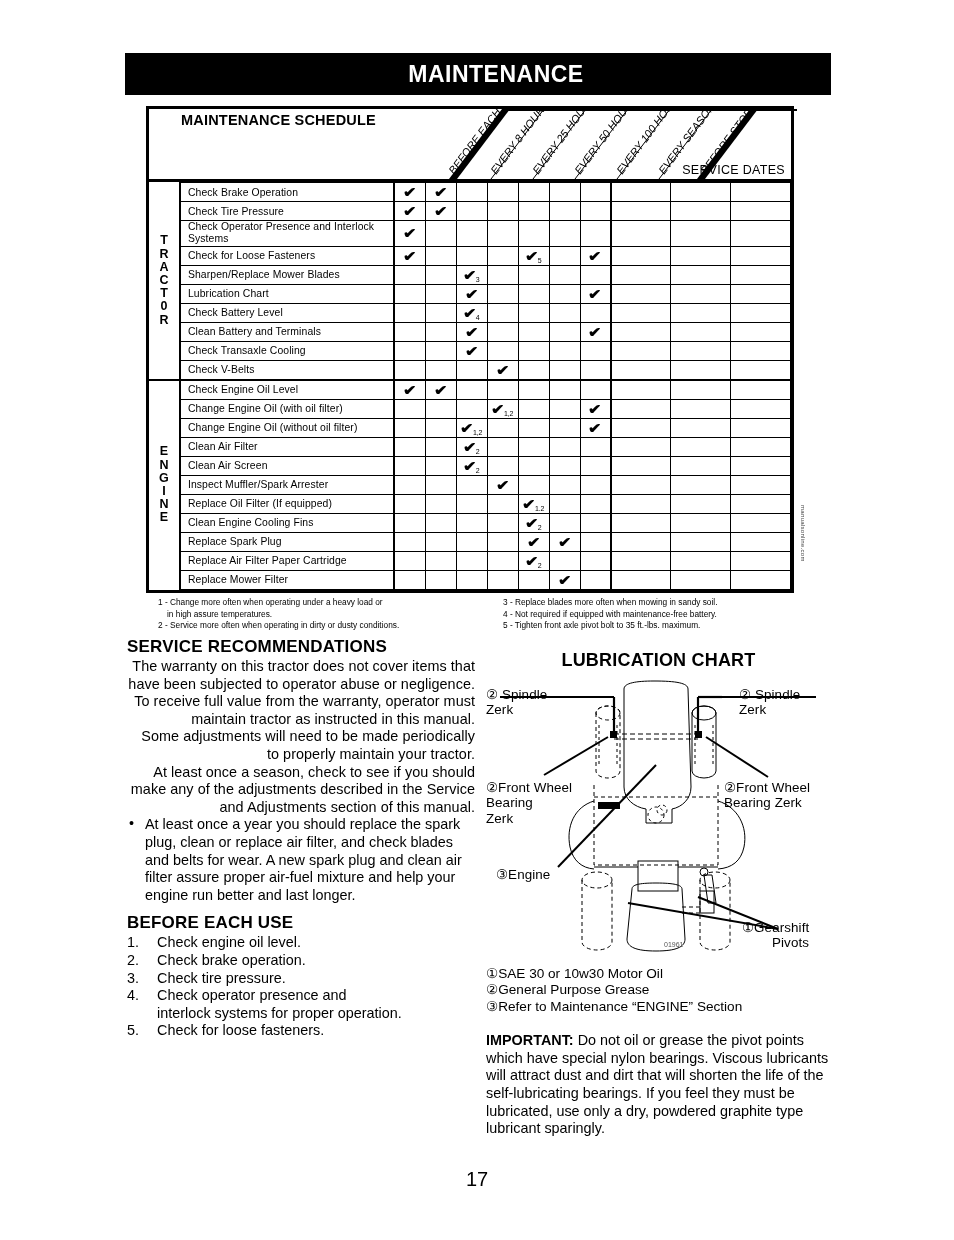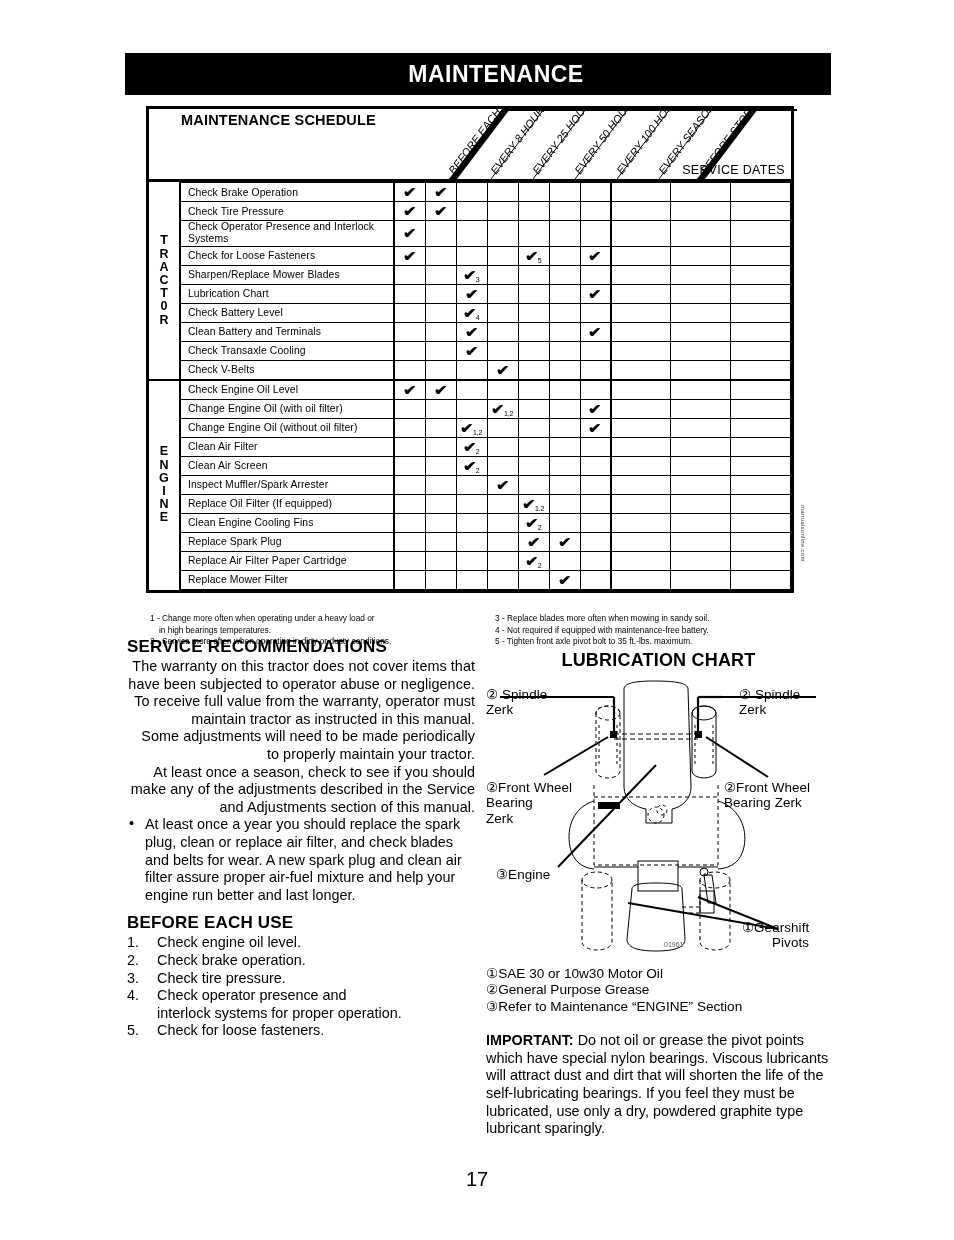--- a/index.html
+++ b/index.html
@@ -70,21 +70,21 @@
   .sd.first { border-left:2.5px solid #000 !important; }
 
   .mark { font-size:14px; font-weight:bold; line-height:1; display:inline-block;
           transform: scaleX(1.15); }
   .fn { font-size:7px; vertical-align:-2px; margin-left:0px; letter-spacing:-0.2px;}
 
   .sep td { border-top:2.5px solid #000 !important; }
 
   
   .notes { position:absolute; left:150px; top:597px; width:650px; font-size:8.3px; line-height:10.5px; }
-  .notes .col { position:absolute; top:16px; }
+  .notes .col { position:absolute; top:0;margin-left:8px; }
   .notes .c1 { left:0; width:330px; }
   .notes .c2 { left:345px; width:305px; }
   .notes p { margin:0 0 1px 0; }
   .notes .ind { padding-left:9px; }
 
   
   .watermark {
     position:absolute; left:806px; top:505px;
     font-size:6px; color:#444;
     transform: rotate(90deg); transform-origin: left top;
@@ -475,21 +475,21 @@
             <td class="sd"></td>
           </tr>
         </tbody>
     </table>
   </div>
 </div>
 
 <div class="notes">
   <div class="col c1">
     <p><span>1 -</span> <span>Change more often when operating under a heavy load or</span></p>
-    <p class="ind">in high bearings temperatures.</p>
+    <p class="ind">in high assure temperatures.</p>
     <p><span>2 -</span> <span>Service more often when operating in dirty or dusty conditions.</span></p>
   </div>
   <div class="col c2">
     <p><span>3 -</span> <span>Replace blades more often when mowing in sandy soil.</span></p>
     <p><span>4 -</span> <span>Not required if equipped with maintenance-free battery.</span></p>
     <p><span>5 -</span> <span>Tighten front axle pivot bolt to 35 ft.-lbs. maximum.</span></p>
   </div>
 </div>
 
 <div class="watermark">manualsonline.com</div>

